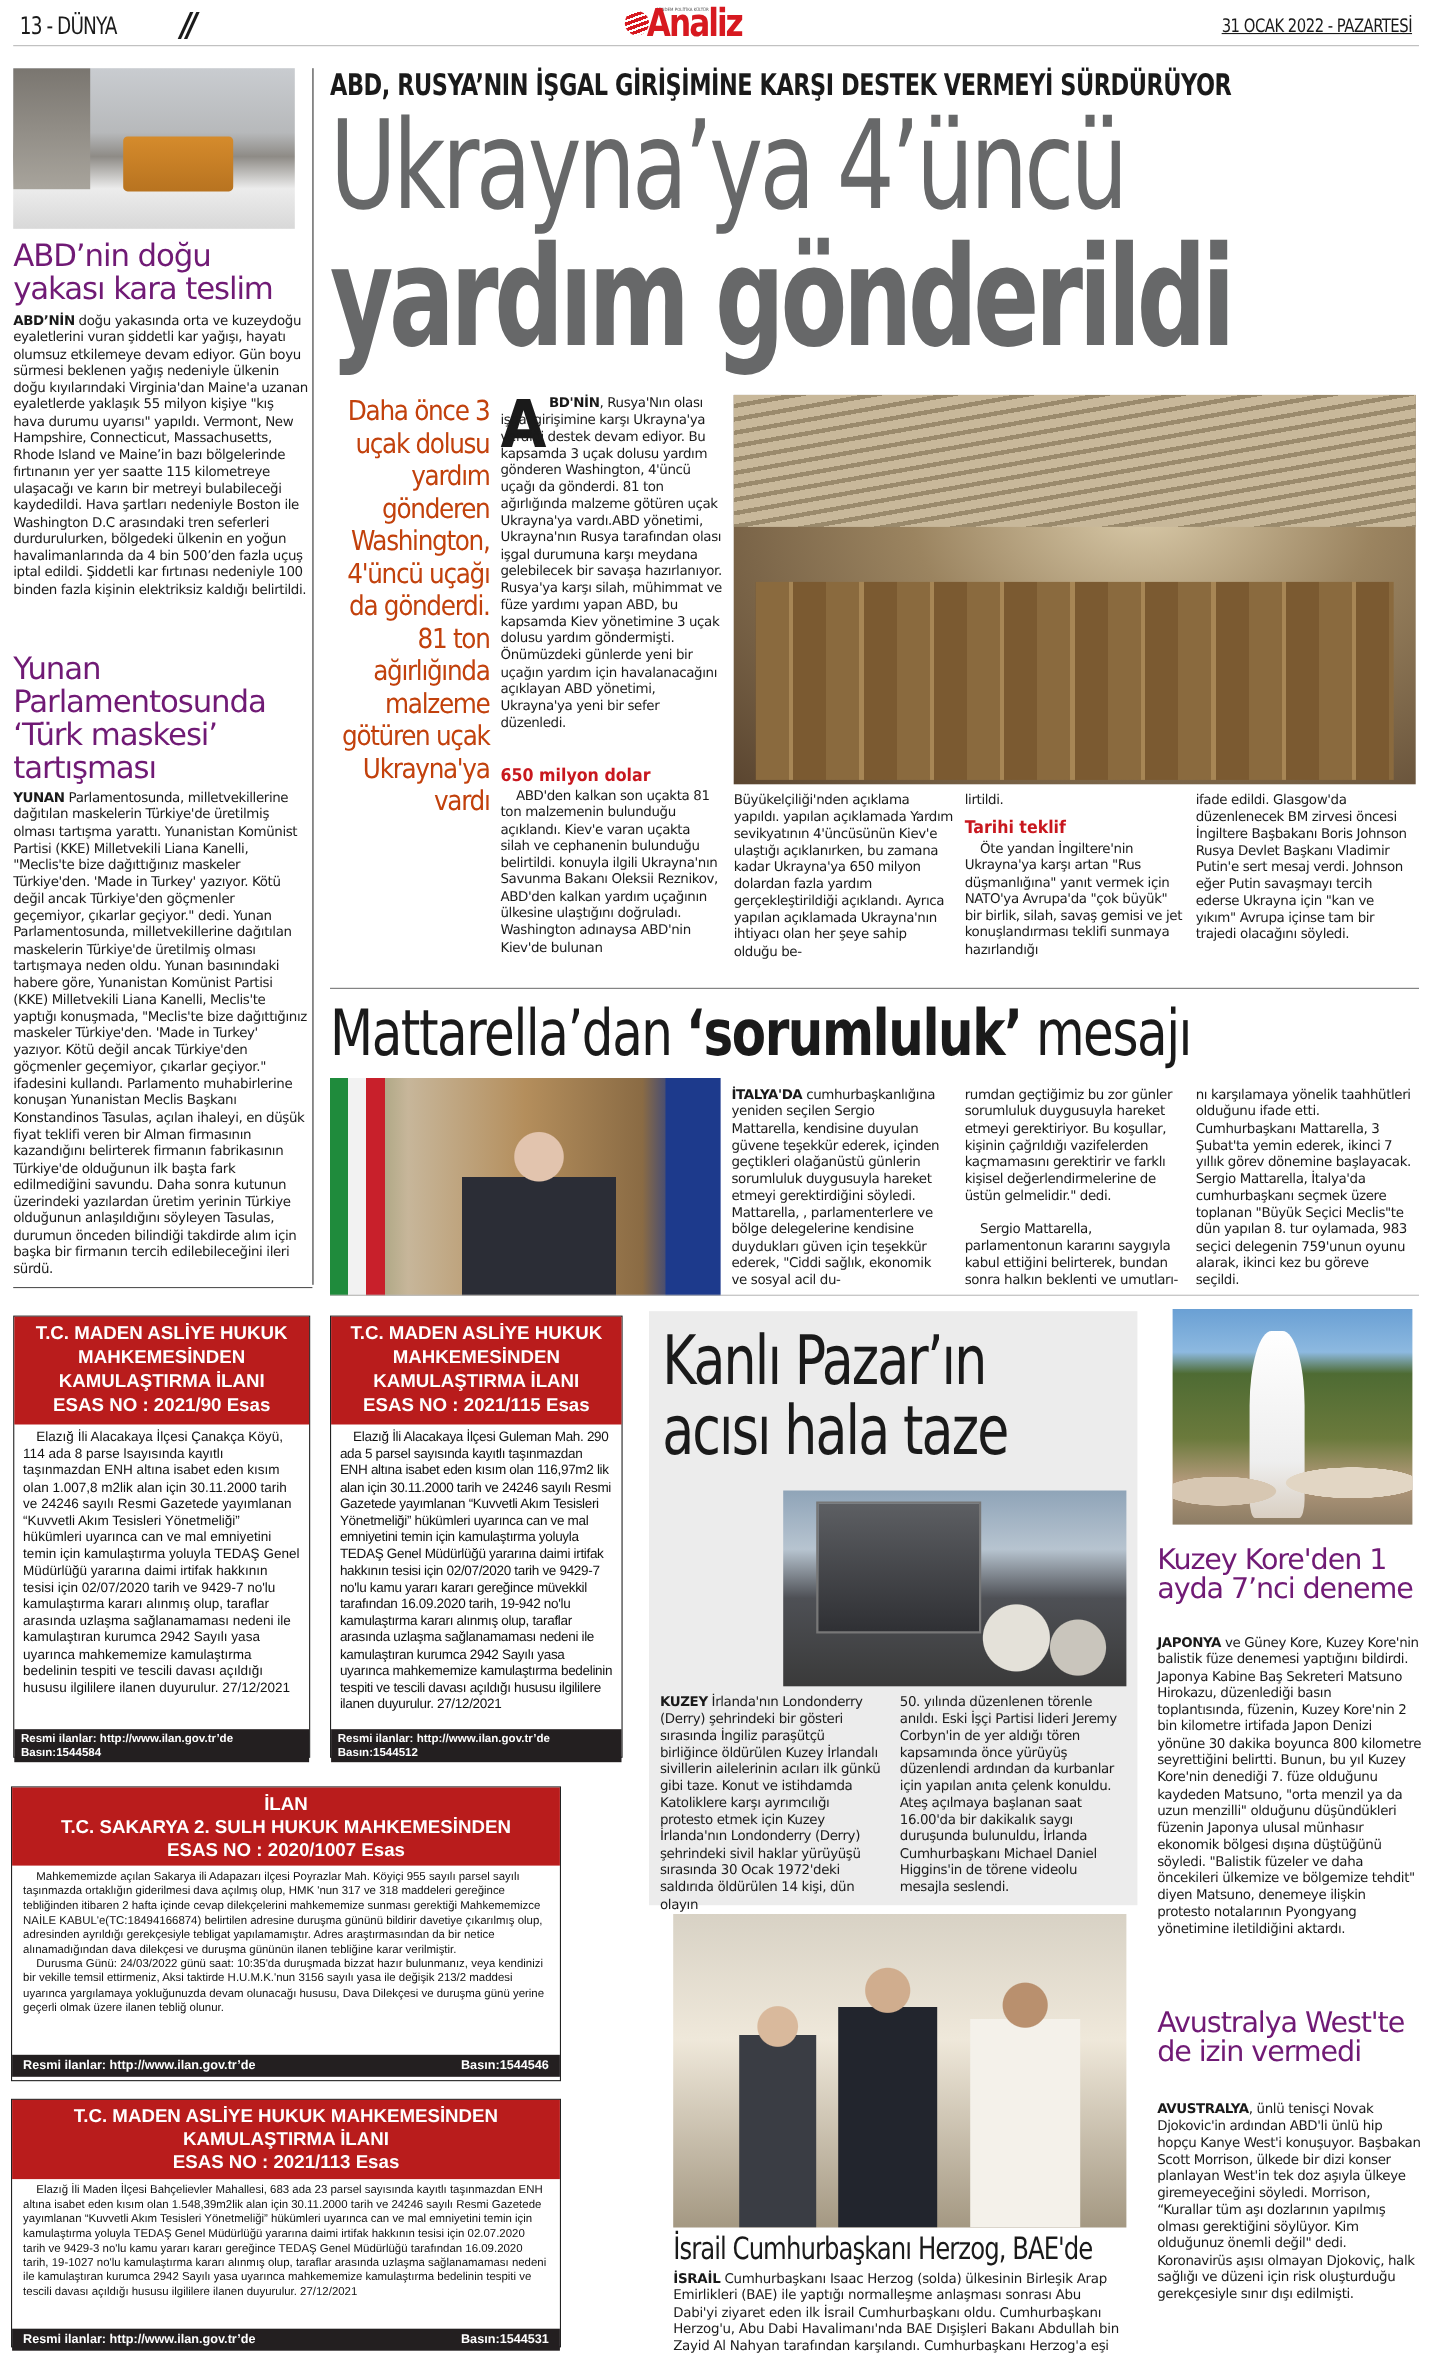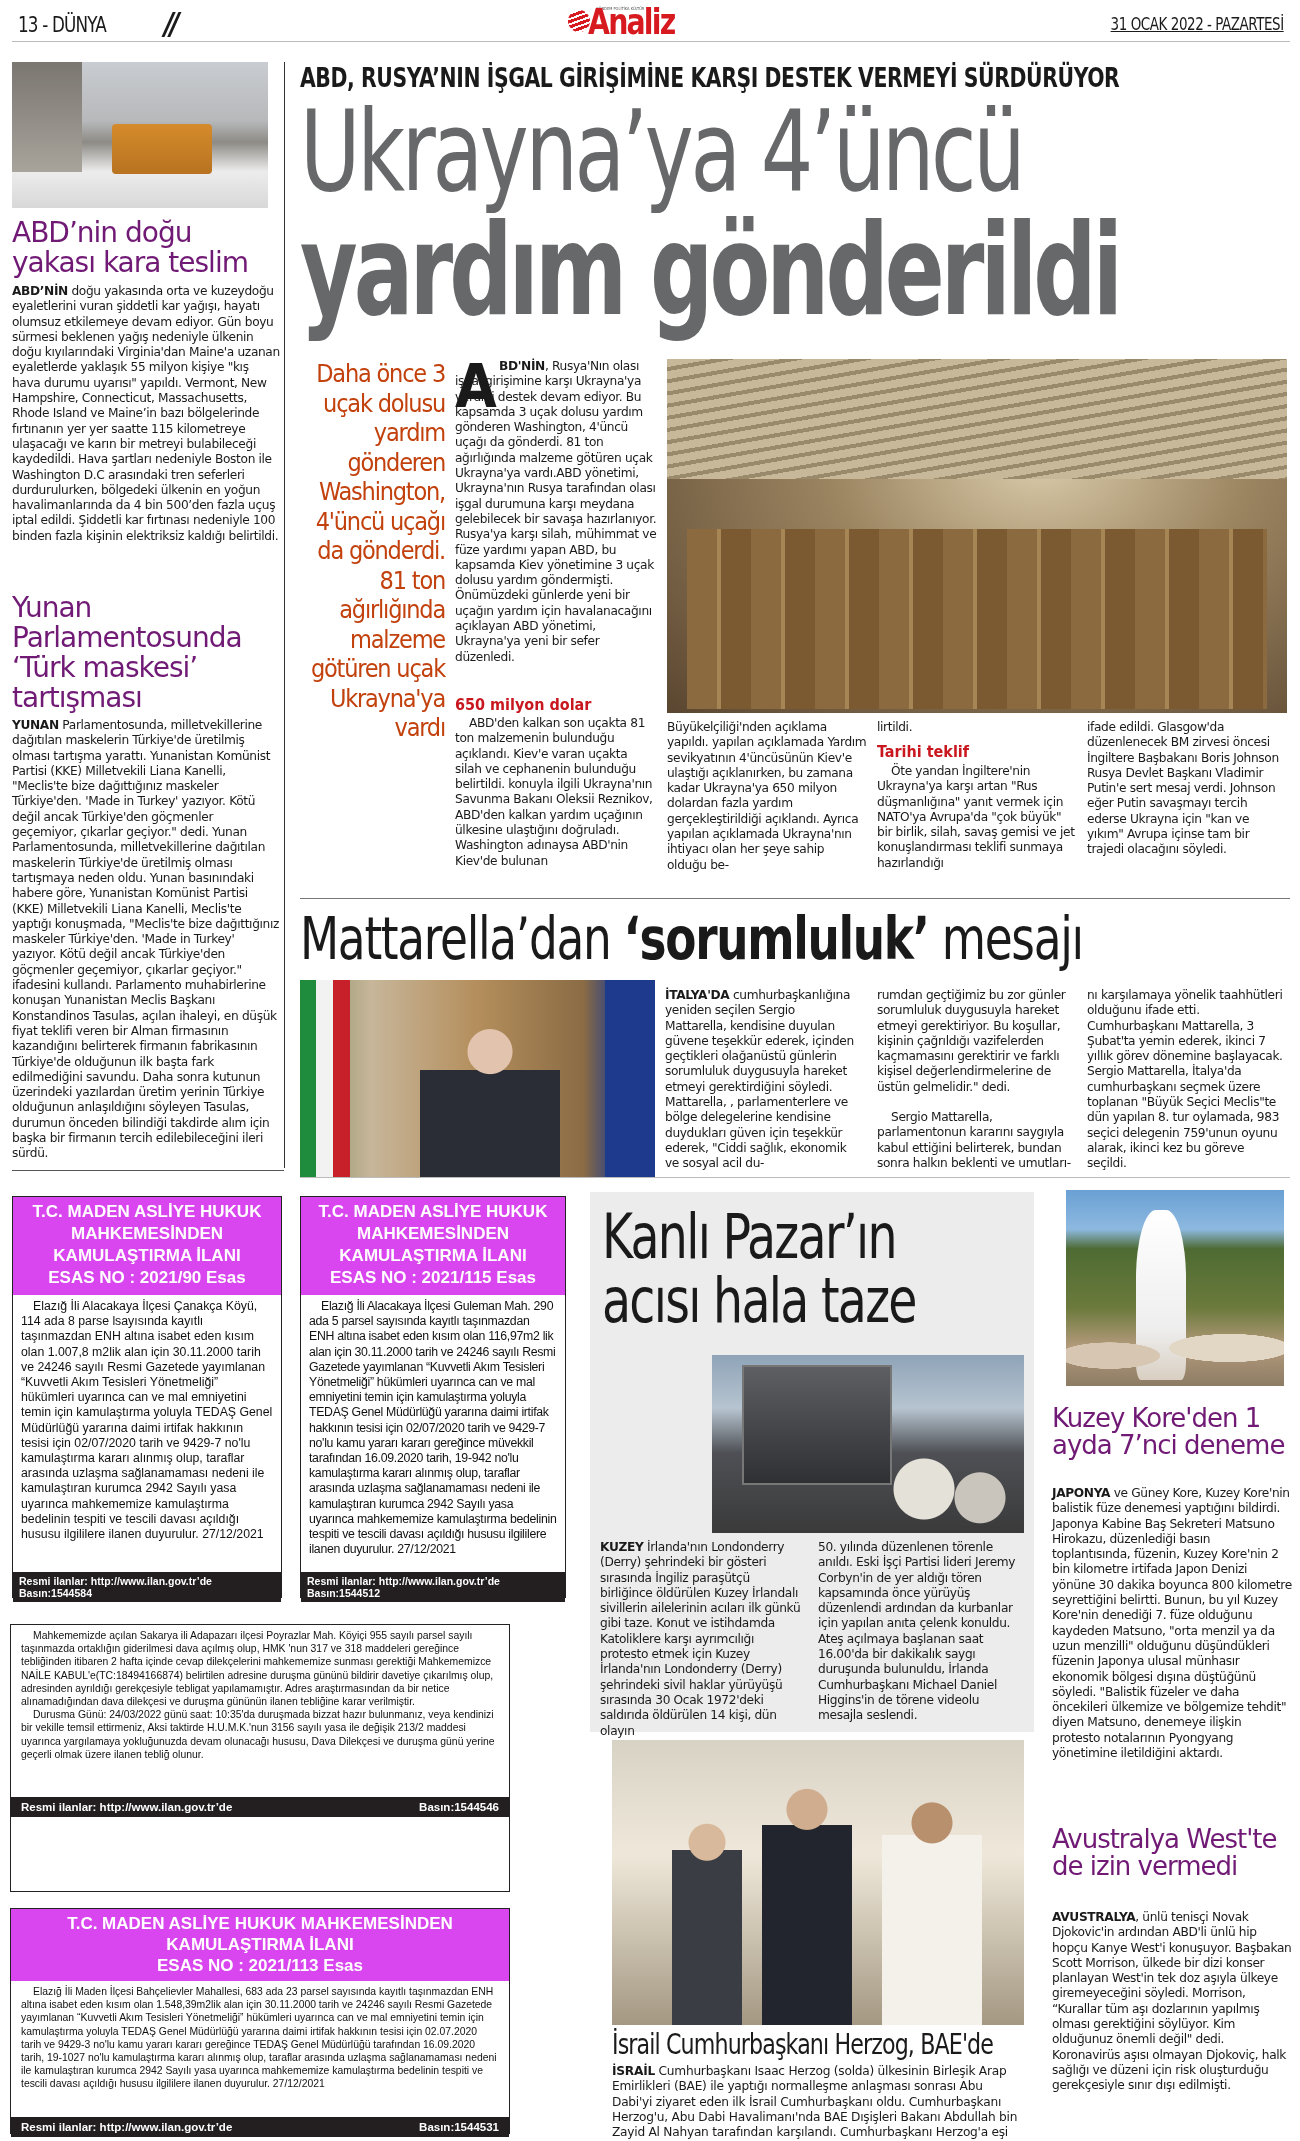--- a/index.html
+++ b/index.html
@@ -47,21 +47,21 @@
 #main1{left:300px;top:95px;font-size:112px;line-height:112px;color:#676869;letter-spacing:-4px;transform:scaleX(.82);transform-origin:left;white-space:nowrap}
 #main2{left:300px;top:208px;font-size:126px;line-height:126px;font-weight:bold;color:#676869;letter-spacing:-5px;transform:scaleX(.78);transform-origin:left;white-space:nowrap}
 #pull{left:300px;top:359px;width:145px;text-align:right;font-size:25px;line-height:29.5px;letter-spacing:-1.2px;color:#c2410c}
 #drop{left:455px;top:358px;font-size:60px;line-height:56px;font-weight:bold}
 #sub650{left:455px;top:695px;font-size:16px;font-weight:bold;color:#c8171e}
 #tarihi{left:877px;top:742px;font-size:16px;font-weight:bold;color:#c8171e}
 #matt-title{left:300px;top:907px;font-size:58px;line-height:64px;letter-spacing:-1.5px;white-space:nowrap;transform:scaleX(.87);transform-origin:left}
 #matt-title .b{font-weight:bold}
 
 .ad{position:absolute;border:1px solid #222;background:#fff}
-.ad .adhead{background:#d946ef;color:#fff;text-align:center;font-family:"Liberation Sans",sans-serif;font-weight:bold}
+.ad .adhead{background:#b91c1c;color:#fff;text-align:center;font-family:"Liberation Sans",sans-serif;font-weight:bold}
 .ad .adbody{font-family:"Liberation Sans",sans-serif;color:#111;text-align:left}
 .ad .adfoot{background:#231f20;color:#fff;font-family:"Liberation Sans",sans-serif;font-weight:bold;display:flex;justify-content:space-between}
 #kanli{left:602px;top:1205px;font-size:62px;line-height:64px;letter-spacing:-2px;transform:scaleX(.85);transform-origin:left;white-space:nowrap}
 #herzog-title{left:612px;top:2030px;font-size:28px;line-height:30px;letter-spacing:-1px;white-space:nowrap;transform:scaleX(.88);transform-origin:left}
 .greybox{position:absolute;background:#ececec}
 </style>
 </head>
 <body>
 
 <div id="hdr" class="abs">
@@ -142,20 +142,25 @@
       <div>KAMULAŞTIRMA İLANI</div>
       <div>ESAS NO : 2021/115 Esas</div>
   </div>
   <div class="adbody" style="font-size:12.3px;line-height:15.2px;padding:4px 8px;text-indent:12px;height:277px;letter-spacing:-0.3px">Elazığ İli Alacakaya İlçesi Guleman Mah. 290 ada 5 parsel sayısında kayıtlı taşınmazdan ENH altına isabet eden kısım olan 116,97m2 lik alan için 30.11.2000 tarih ve 24246 sayılı Resmi Gazetede yayımlanan “Kuvvetli Akım Tesisleri Yönetmeliği” hükümleri uyarınca can ve mal emniyetini temin için kamulaştırma yoluyla TEDAŞ Genel Müdürlüğü yararına daimi irtifak hakkının tesisi için 02/07/2020 tarih ve 9429-7 no'lu kamu yararı kararı gereğince müvekkil tarafından 16.09.2020 tarih, 19-942 no'lu kamulaştırma kararı alınmış olup, taraflar arasında uzlaşma sağlanamaması nedeni ile kamulaştıran kurumca 2942 Sayılı yasa uyarınca mahkememize kamulaştırma bedelinin tespiti ve tescili davası açıldığı hususu ilgililere ilanen duyurulur. 27/12/2021</div>
   <div class="adfoot" style="font-size:10.5px;padding:3px 6px">
       <span>Resmi ilanlar: http://www.ilan.gov.tr’de Basın:1544512</span>
     </div>
 </div>
 
 <div class="ad" style="left:10px;top:1624px;width:500px;height:268px">
+  <div class="adhead" style="font-size:17px;line-height:21px;padding:4px 2px 4px">
+    <div>İLAN</div>
+      <div>T.C. SAKARYA 2. SULH HUKUK MAHKEMESİNDEN</div>
+      <div>ESAS NO : 2020/1007 Esas</div>
+  </div>
   <div class="adbody" style="font-size:10.4px;line-height:13.2px;padding:4px 10px;text-indent:12px;height:172px">
     <div>Mahkememizde açılan Sakarya ili Adapazarı ilçesi Poyrazlar Mah. Köyiçi 955 sayılı parsel sayılı taşınmazda ortaklığın giderilmesi dava açılmış olup, HMK 'nun 317 ve 318 maddeleri gereğince tebliğinden itibaren 2 hafta içinde cevap dilekçelerini mahkememize sunması gerektiği Mahkememizce NAİLE KABUL'e(TC:18494166874) belirtilen adresine duruşma gününü bildirir davetiye çıkarılmış olup, adresinden ayrıldığı gerekçesiyle tebligat yapılamamıştır. Adres araştırmasından da bir netice alınamadığından dava dilekçesi ve duruşma gününün ilanen tebliğine karar verilmiştir.</div>
       <div>Durusma Günü: 24/03/2022 günü saat: 10:35'da duruşmada bizzat hazır bulunmanız, veya kendinizi bir vekille temsil ettirmeniz, Aksi taktirde H.U.M.K.'nun 3156 sayılı yasa ile değişik 213/2 maddesi uyarınca yargılamaya yokluğunuzda devam olunacağı hususu, Dava Dilekçesi ve duruşma günü yerine geçerli olmak üzere ilanen tebliğ olunur.</div>
   </div>
   <div class="adfoot" style="font-size:11.5px;padding:4px 10px">
       <span>Resmi ilanlar: http://www.ilan.gov.tr’de</span>
       <span>Basın:1544546</span>
     </div>
 </div>
 

